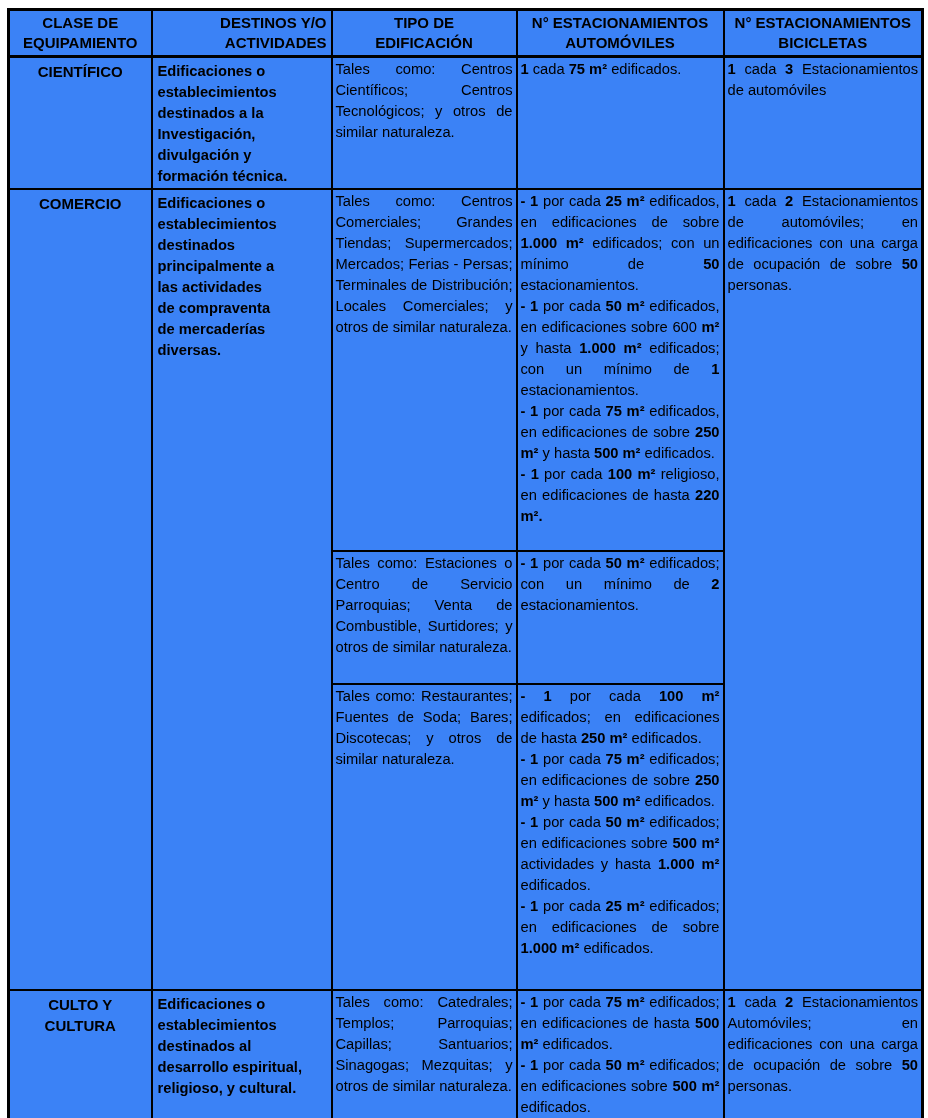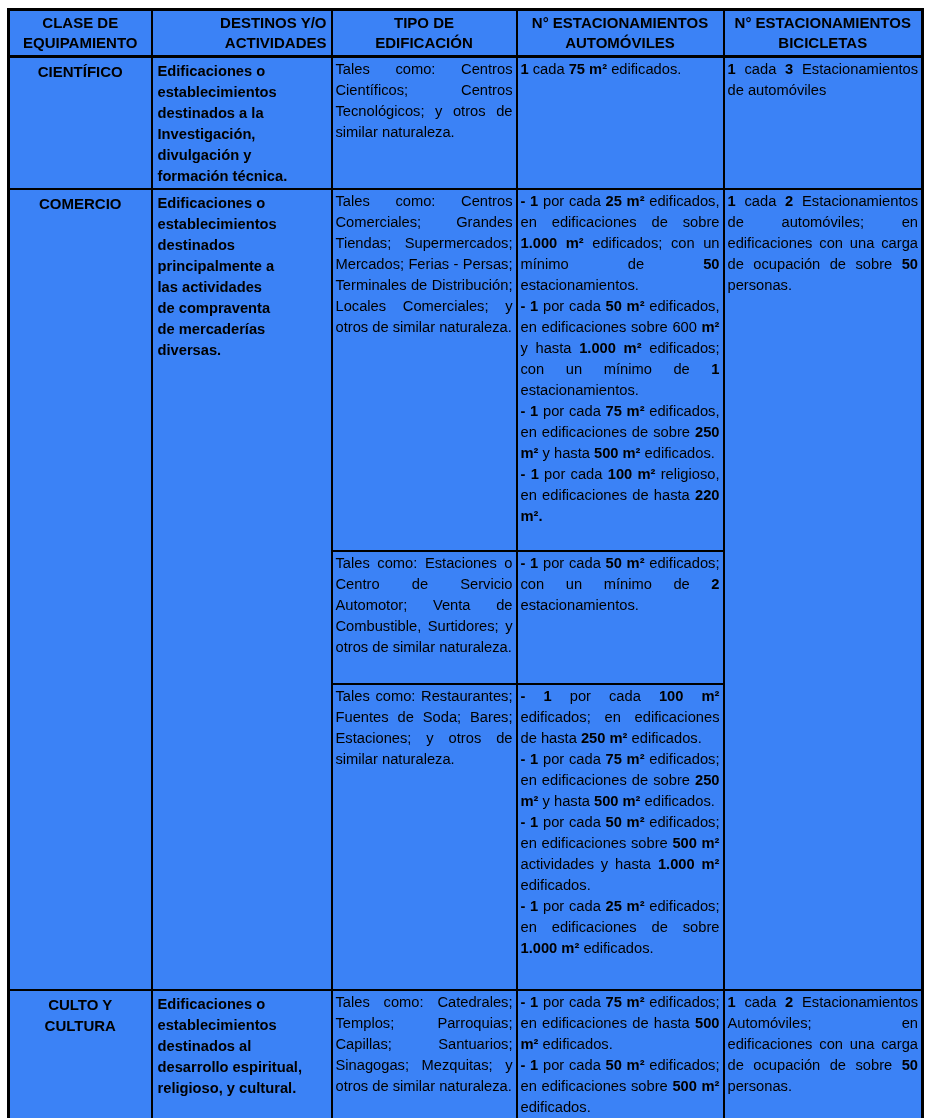--- a/index.html
+++ b/index.html
@@ -102,27 +102,27 @@
             <div class="par"><span class="b">- 1</span><span> por cada </span><span class="b">25 m²</span><span> edificados, en edificaciones de sobre </span><span class="b">1.000 m²</span><span> edificados; con un mínimo de </span><span class="b">50</span><span> estacionamientos.</span></div>
             <div class="par"><span class="b">- 1</span><span> por cada </span><span class="b">50 m²</span><span> edificados, en edificaciones sobre 600 </span><span class="b">m²</span><span> y hasta </span><span class="b">1.000 m²</span><span> edificados; con un mínimo de </span><span class="b">1</span><span> estacionamientos.</span></div>
             <div class="par"><span class="b">- 1</span><span> por cada </span><span class="b">75 m²</span><span> edificados, en edificaciones de sobre </span><span class="b">250 m²</span><span> y hasta </span><span class="b">500 m²</span><span> edificados.</span></div>
             <div class="par"><span class="b">- 1</span><span> por cada </span><span class="b">100 m²</span><span> religioso, en edificaciones de hasta </span><span class="b">220 m².</span></div>
           </td>
         <td class="just" rowspan="3">
             <div class="par"><span class="b">1</span><span> cada </span><span class="b">2</span><span> Estacionamientos de automóviles; en edificaciones con una carga de ocupación de sobre </span><span class="b">50</span><span> personas.</span></div>
           </td>
       </tr>
       <tr class="r-com-2">
-        <td class="just">Tales como: Estaciones o Centro de Servicio Automotor; Venta de Combustible, Surtidores; y otros de similar naturaleza.</td>
+        <td class="just">Tales como: Estaciones o Centro de Servicio Parroquias; Venta de Combustible, Surtidores; y otros de similar naturaleza.</td>
         <td class="just">
             <div class="par"><span class="b">- 1</span><span> por cada </span><span class="b">50 m²</span><span> edificados; con un mínimo de </span><span class="b">2</span><span> estacionamientos.</span></div>
           </td>
       </tr>
       <tr class="r-com-3">
-        <td class="just">Tales como: Restaurantes; Fuentes de Soda; Bares; Estaciones; y otros de similar naturaleza.</td>
+        <td class="just">Tales como: Restaurantes; Fuentes de Soda; Bares; Discotecas; y otros de similar naturaleza.</td>
         <td class="just">
             <div class="par"><span class="b">- 1</span><span> por cada </span><span class="b">100 m²</span><span> edificados; en edificaciones de hasta </span><span class="b">250 m²</span><span> edificados.</span></div>
             <div class="par"><span class="b">- 1</span><span> por cada </span><span class="b">75 m²</span><span> edificados; en edificaciones de sobre </span><span class="b">250 m²</span><span> y hasta </span><span class="b">500 m²</span><span> edificados.</span></div>
             <div class="par"><span class="b">- 1</span><span> por cada </span><span class="b">50 m²</span><span> edificados; en edificaciones sobre </span><span class="b">500 m²</span><span> actividades y hasta </span><span class="b">1.000 m²</span><span> edificados.</span></div>
             <div class="par"><span class="b">- 1</span><span> por cada </span><span class="b">25 m²</span><span> edificados; en edificaciones de sobre </span><span class="b">1.000 m²</span><span> edificados.</span></div>
           </td>
       </tr>
       <tr class="r-culto">
         <td class="clase">CULTO Y
 CULTURA</td>

